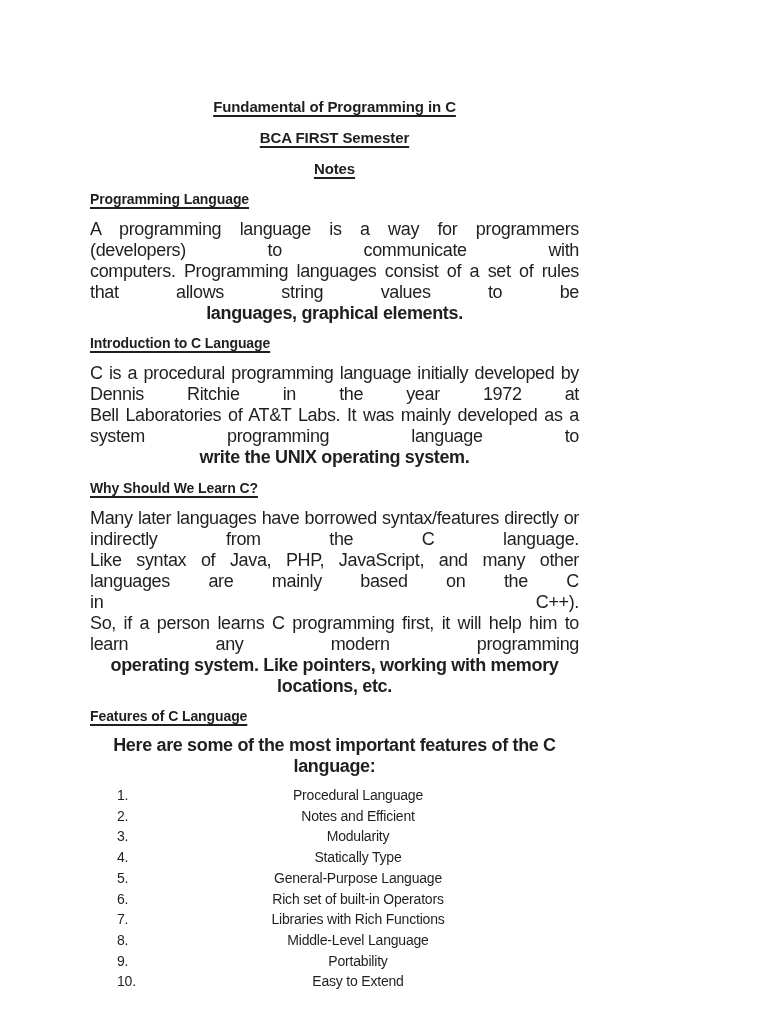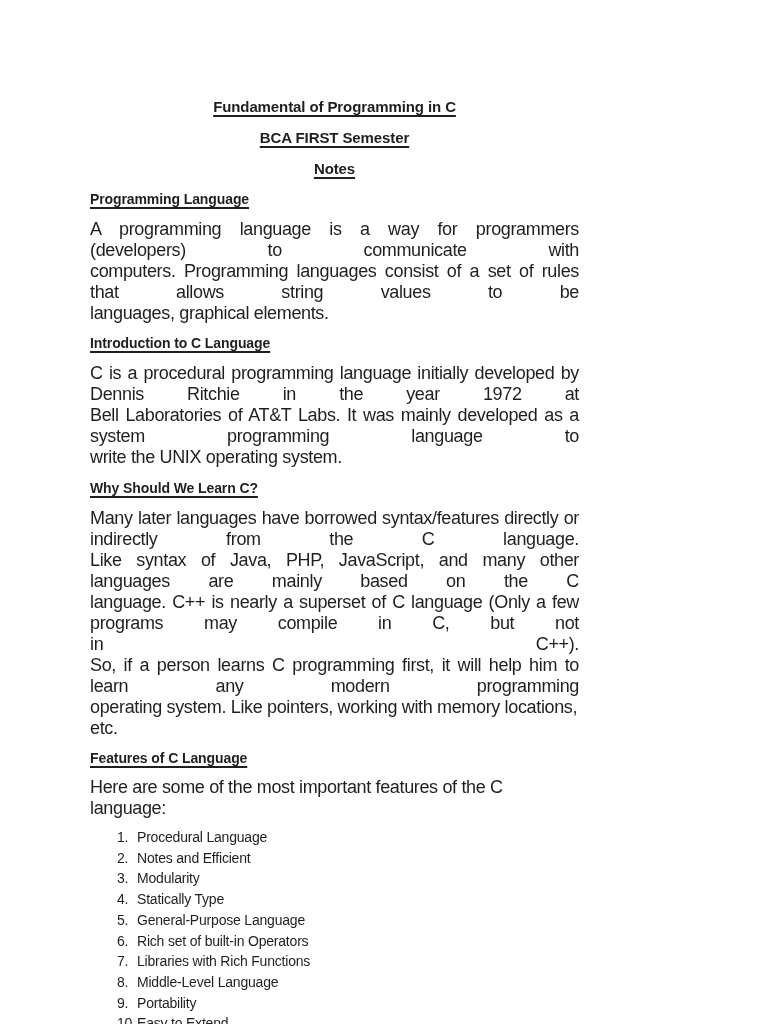--- a/index.html
+++ b/index.html
@@ -45,33 +45,33 @@
   .line {
     font-size: 18px;
     line-height: 21px;
     letter-spacing: -0.35px;
     white-space: normal;
   }
   .line-just {
     text-align: justify;
     text-align-last: justify;
   }
-  .line-last { text-align: left; }
+  .line-last { text-align: center; font-weight: bold; }
   .feature-list { margin-left: 27px; }
   .li-row {
     display: flex;
     font-size: 14px;
     line-height: 20.7px;
     letter-spacing: -0.2px;
   }
   .li-num {
     width: 20px;
     flex: 0 0 20px;
   }
-  .li-label { flex: 1; }
+  .li-label { flex: 1; text-align: center; }
 </style>
 </head>
 <body>
 
 <div class="doc">
 
   <div class="center-h">Fundamental of Programming in C</div>
   <div class="center-h">BCA FIRST Semester</div>
   <div class="center-h notes">Notes</div>
 
@@ -86,21 +86,20 @@
   <div class="para mb10">
       <div class="line line-just">C is a procedural programming language initially developed by Dennis Ritchie in the year 1972 at</div>
       <div class="line line-just">Bell Laboratories of AT&amp;T Labs. It was mainly developed as a system programming language to</div>
       <div class="line line-last">write the UNIX operating system.</div>
     </div>
 
   <div class="sec-h">Why Should We Learn C?</div>
   <div class="para">
       <div class="line line-just">Many later languages have borrowed syntax/features directly or indirectly from the C language.</div>
       <div class="line line-just">Like syntax of Java, PHP, JavaScript, and many other languages are mainly based on the C</div>
-      <div class="line line-just">language. C++ is nearly a superset of C language (Only a few programs may compile in C, but not</div>
       <div class="line line-just">in C++).</div>
       <div class="line line-just">So, if a person learns C programming first, it will help him to learn any modern programming</div>
       <div class="line line-last">operating system. Like pointers, working with memory locations, etc.</div>
     </div>
 
   <div class="sec-h features">Features of C Language</div>
   <div class="para mb8">
     <div class="line line-last">Here are some of the most important features of the C language:</div>
   </div>
 

